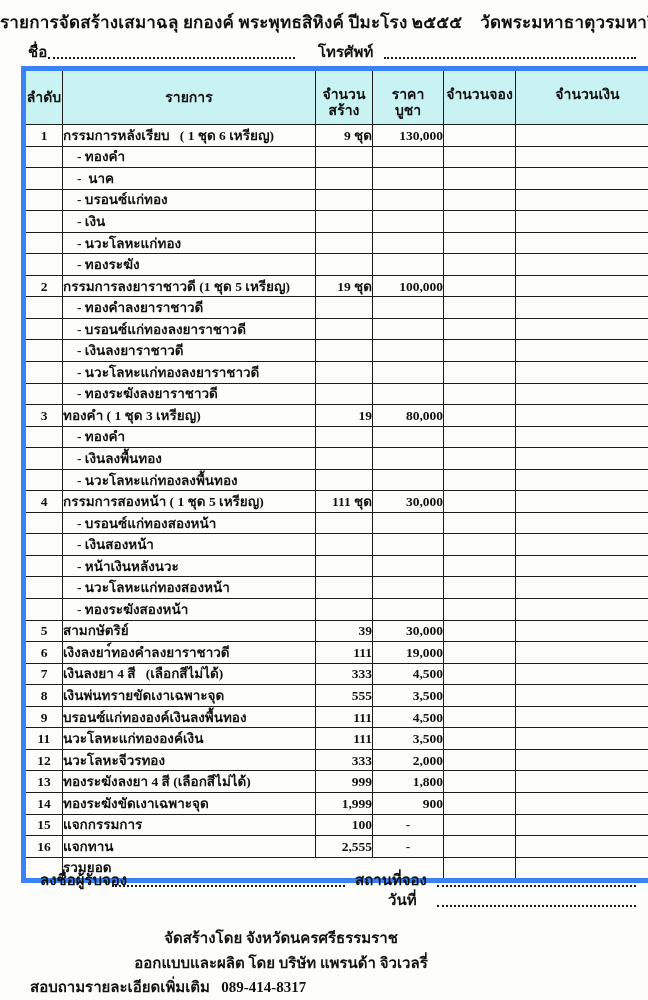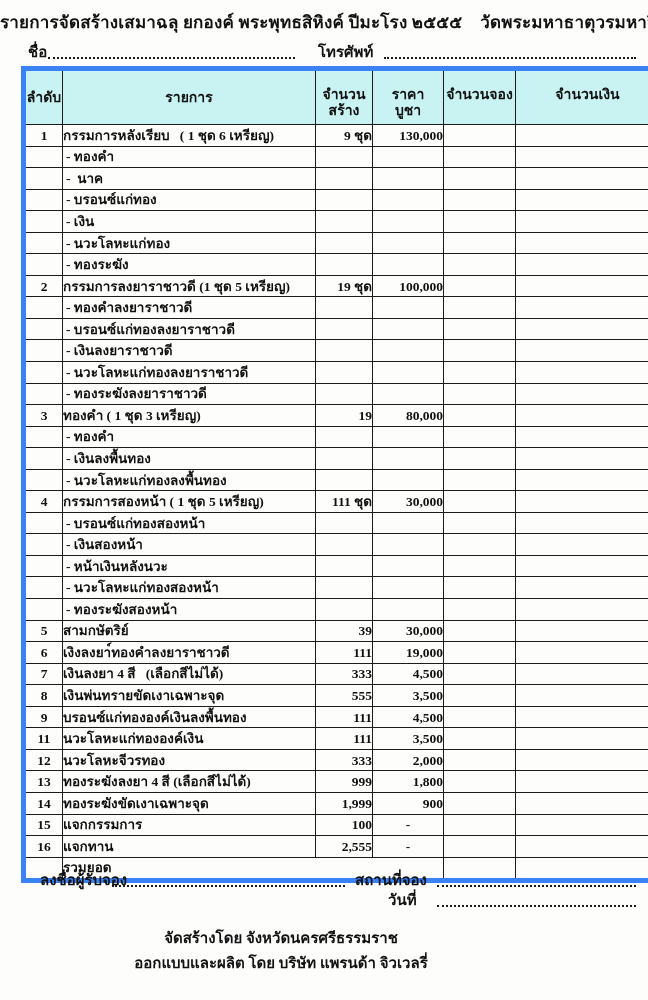--- a/index.html
+++ b/index.html
@@ -38,21 +38,21 @@
     overflow:hidden;white-space:pre;
   }
   tr.hdr td{
     background:var(--hdrbg,#c8f3f2);
     text-align:center;font-size:14px;
     height:37px;line-height:16px;white-space:pre-line;
   }
   tr.hdr td.top{vertical-align:top;padding-top:16px;}
   td.c-no{text-align:center;}
   td.c-item{padding-left:6px;text-align:left;}
-  td.c-item.sub{padding-left:3px;}
+  td.c-item.sub{padding-left:14px;}
   td.c-qty{text-align:right;padding-right:3px;}
   td.c-price{text-align:right;padding-right:8px;}
   td.c-price.dash{text-align:center;padding-right:0;}
   td.c-total{padding-left:14px;text-align:left;}
   
   .sig{position:absolute;font-size:15px;}
   .sig-sign{left:40px;top:868px;}
   .sig-place{left:355px;top:868px;}
   .sig-date{left:388px;top:888px;}
   .dot-sign{left:112px;width:233px;top:869px;}
@@ -385,14 +385,15 @@
 
   <span class="sig sig-sign">ลงชื่อผู้รับจอง</span>
   <span class="dotline dot-sign"></span>
   <span class="sig sig-place">สถานที่จอง</span>
   <span class="dotline dot-place"></span>
   <span class="sig sig-date">วันที่</span>
   <span class="dotline dot-date"></span>
 
   <div class="foot-center foot-made">จัดสร้างโดย จังหวัดนครศรีธรรมราช</div>
   <div class="foot-center foot-design">ออกแบบและผลิต โดย บริษัท แพรนด้า จิวเวลรี่</div>
+  <div class="foot-contact">สอบถามรายละเอียดเพิ่มเติม   089-414-8317</div>
 
 </div>
 
 </body></html>

